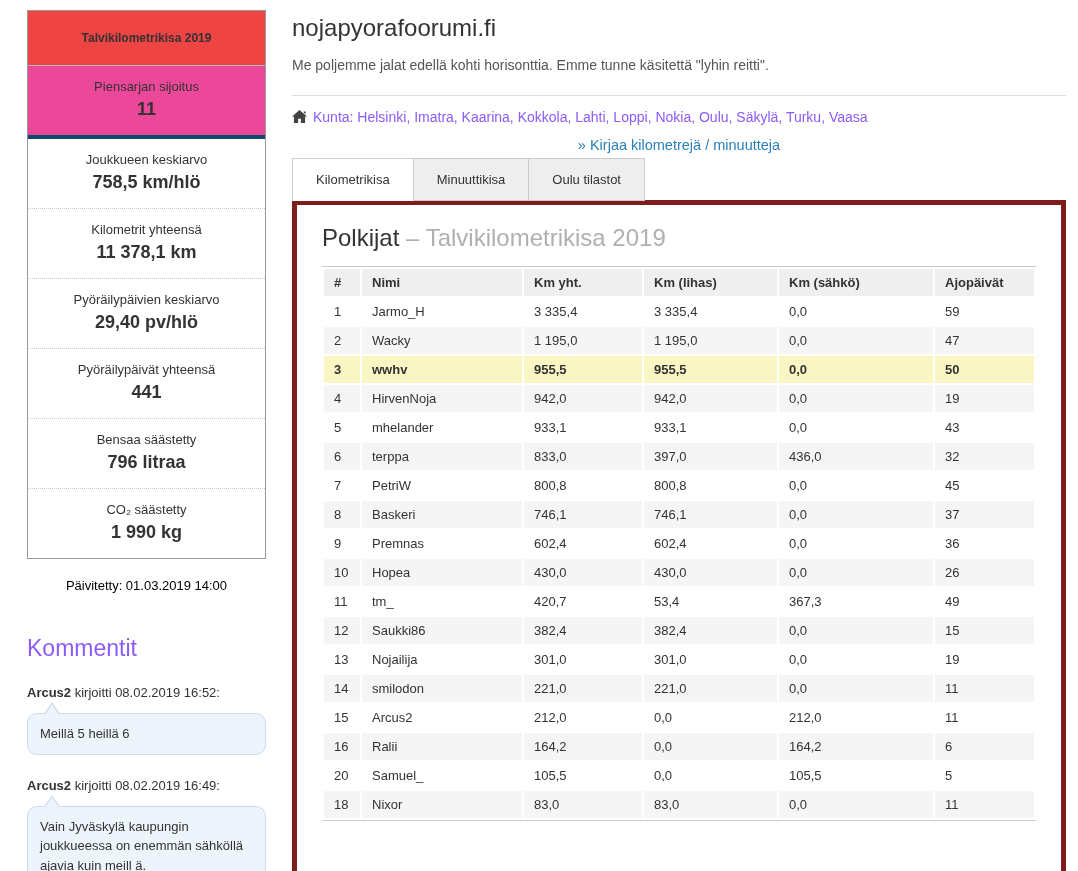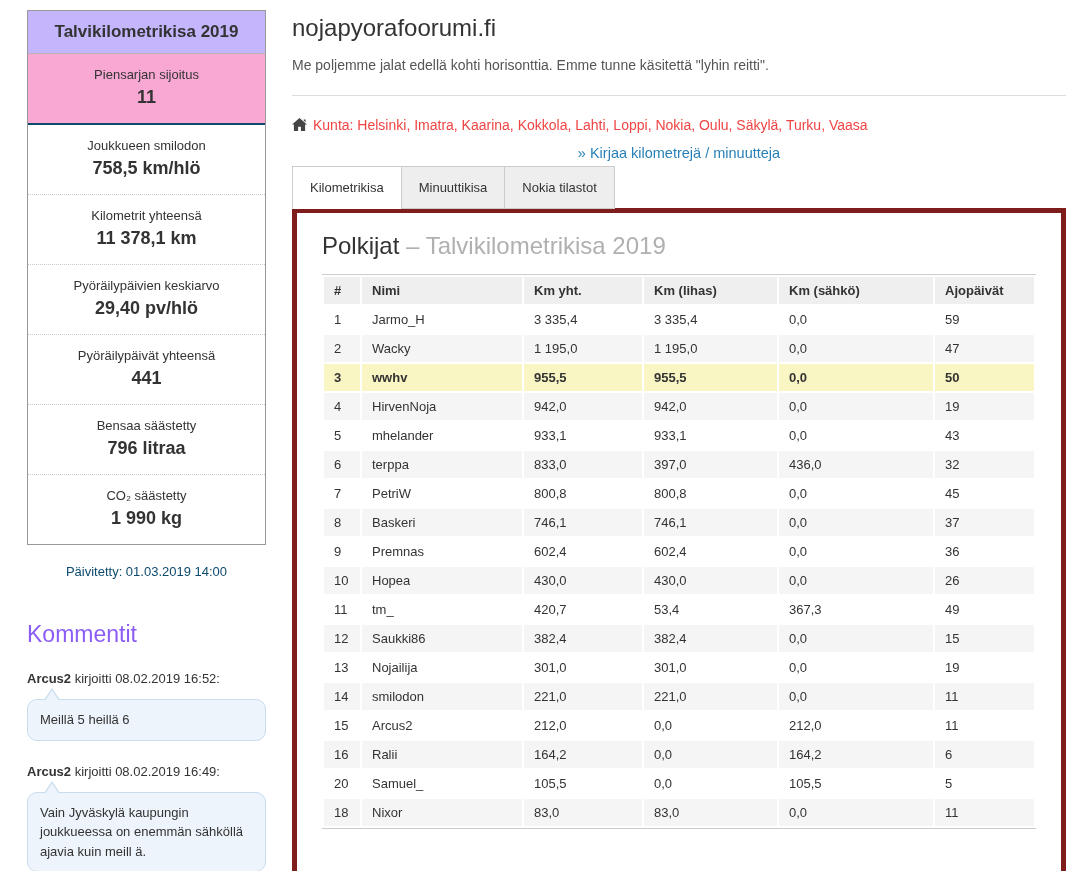--- a/index.html
+++ b/index.html
@@ -8,33 +8,33 @@
     width: 1078px; height: 871px;
     position: relative; overflow: hidden;
     font-family: "Liberation Sans", sans-serif;
     color: #333;
   }
 
   
   .sidebar { position: absolute; left: 27px; top: 10px; width: 239px; }
   .statbox { border: 1px solid #999; background: #fff; }
   .statbox-header {
-    background: #c4b5fd; border-bottom: 1px solid #b5b5b5;
-    text-align: center; font-weight: bold; font-size: 17px;
-    padding: 11px 8px;
+    background: #ef4444; border-bottom: 1px solid #b5b5b5;
+    text-align: center; font-weight: bold; font-size: 12px;
+    padding: 20px 8px;
   }
   .stat-section {
     text-align: center; padding: 13px 8px 15px;
     border-bottom: 1px dotted #c9c9c9;
   }
   .stat-section:last-child { border-bottom: none; }
-  .stat-section.shaded { background: #f9a8d4; border-bottom: 2px solid #0c4a6e; }
+  .stat-section.shaded { background: #ec4899; border-bottom: 4px solid #0c4a6e; }
   .stat-label { font-size: 13px; color: #333; margin-bottom: 5px; }
   .stat-value { font-size: 18px; font-weight: bold; color: #333; }
-  .updated { margin-top: 19px; text-align: center; color: #0c4a6e; font-size: 13px; }
+  .updated { margin-top: 19px; text-align: center; color: #000000; font-size: 13px; }
 
   .comments-title { margin-top: 42px; font-size: 23px; font-weight: 400; color: #8b5cf6; }
   .comment-meta { margin-top: 23px; font-size: 13px; color: #333; }
   .comment-meta b { font-weight: bold; }
   .bubble {
     position: relative; margin-top: 13px;
     background: #edf4fb; border: 1px solid #c9dcee; border-radius: 10px;
     padding: 10px 12px; font-size: 13px; line-height: 1.5; color: #333;
   }
   .bubble:empty { display: none; }
@@ -47,29 +47,29 @@
     content: ""; position: absolute; top: -10px; left: 17px;
     border-left: 7px solid transparent; border-right: 7px solid transparent;
     border-bottom: 11px solid #edf4fb;
   }
 
   
   .main { position: absolute; left: 292px; top: 0; width: 774px; }
   .site-title { margin-top: 14px; font-size: 24px; font-weight: 400; color: #333; line-height: 28px; }
   .tagline { margin-top: 14px; font-size: 14px; color: #555; line-height: 18px; }
   .rule { margin-top: 21px; border: none; border-top: 1px solid #ddd; height: 0; }
-  .kunta { margin-top: 20px; font-size: 14px; color: #ef4444; line-height: 18px; }
+  .kunta { margin-top: 12px; font-size: 14px; color: #8b5cf6; line-height: 18px; }
   .kunta svg { vertical-align: -2px; margin-right: 6px; }
   .log-link-row { margin-top: 10px; text-align: center; font-size: 14.5px; line-height: 18px; }
   .log-link-row a { color: #2980b9; text-decoration: none; cursor: pointer; }
 
   .tabs { margin-top: 4px; position: relative; z-index: 2; font-size: 0; }
   .tab {
     display: inline-block; font-size: 13px; color: #333;
-    padding: 13px 17px; background: #eee;
+    padding: 13px 23px; background: #eee;
     border: 1px solid #ccc; margin-right: -1px;
     cursor: pointer;
   }
   .tab.active { background: #fff; border-bottom-color: #fff; }
 
   .panel {
     position: relative; z-index: 1; margin-top: -1px;
     border: 5px solid #7f1d1d; background: #fff;
     height: 824px; padding: 0 25px; overflow: hidden;
   }
@@ -101,21 +101,21 @@
   <div class="statbox">
     <div class="statbox-header">Talvikilometrikisa 2019</div>
     <div>
 
         <div class="stat-section shaded">
           <div class="stat-label">Piensarjan sijoitus</div>
           <div class="stat-value">11</div>
         </div>
 
         <div class="stat-section">
-          <div class="stat-label">Joukkueen smilodon</div>
+          <div class="stat-label">Joukkueen keskiarvo</div>
           <div class="stat-value">758,5 km/hlö</div>
         </div>
 
         <div class="stat-section">
           <div class="stat-label">Kilometrit yhteensä</div>
           <div class="stat-value">11 378,1 km</div>
         </div>
 
         <div class="stat-section">
           <div class="stat-label">Pyöräilypäivien keskiarvo</div>
@@ -165,21 +165,21 @@
       </svg><span>Kunta: Helsinki, Imatra, Kaarina, Kokkola, Lahti, Loppi, Nokia, Oulu, Säkylä, Turku, Vaasa</span></div>
   <div class="log-link-row"><a>» Kirjaa kilometrejä / minuutteja</a></div>
 
   <div class="tabs">
     
   
       <div class="tab active">Kilometrikisa</div>
     
       <div class="tab">Minuuttikisa</div>
     
-      <div class="tab">Nokia tilastot</div>
+      <div class="tab">Oulu tilastot</div>
     </div>
 
   <div class="panel">
     <h2 class="panel-title"><span>Polkijat</span> <span class="muted">– Talvikilometrikisa 2019</span></h2>
 
     <table class="riders">
       <thead>
         <tr>
           <th class="col-rank">#</th>
           <th class="col-name">Nimi</th>

